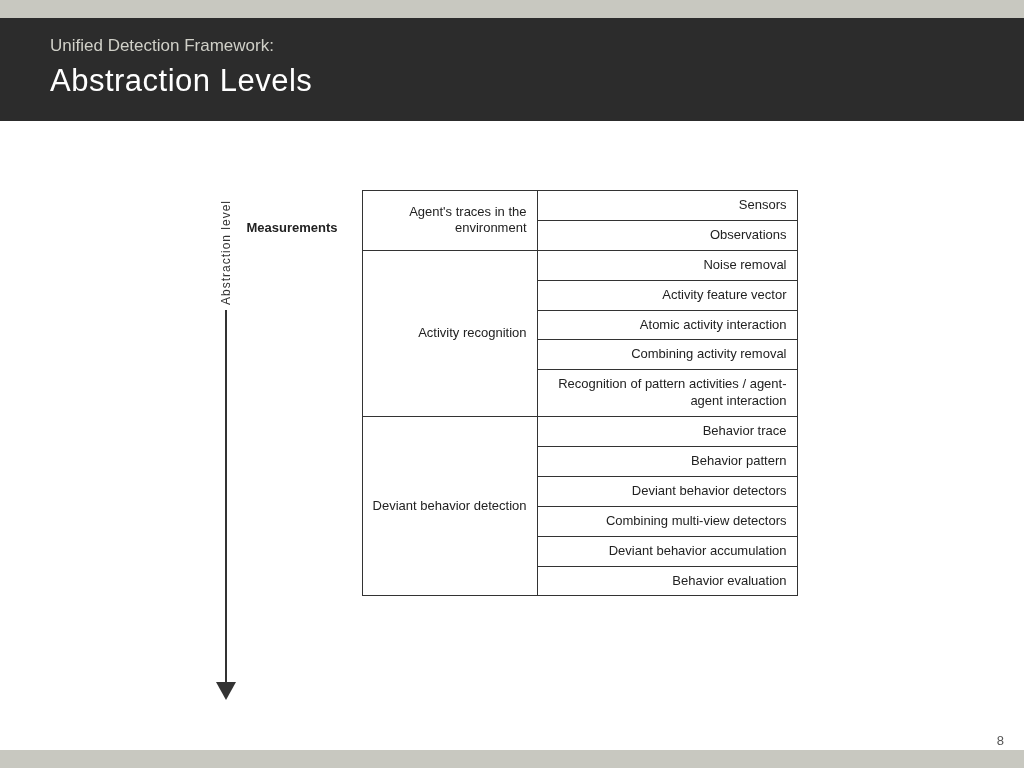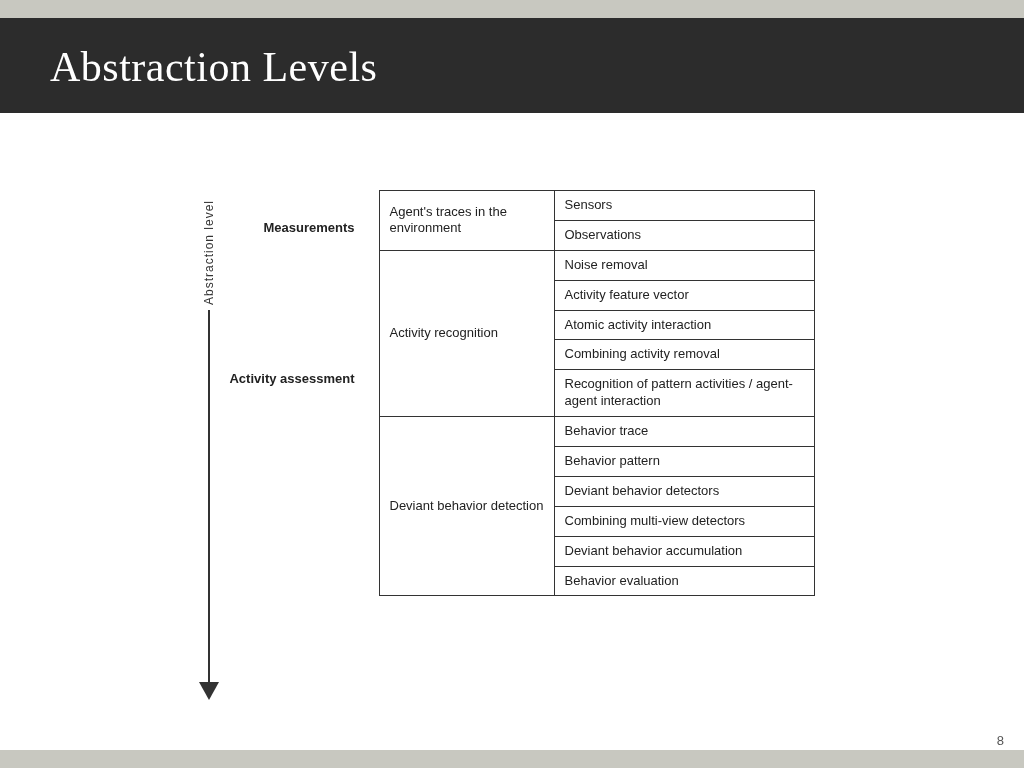--- a/index.html
+++ b/index.html
@@ -33,23 +33,23 @@
     }
     .header-subtitle {
       color: #d0d0c8;
       font-size: 17px;
       font-weight: normal;
       font-family: Arial, sans-serif;
       margin-bottom: 4px;
     }
     .header-title {
       color: #ffffff;
-      font-size: 42px;
+      font-size: 31px;
       font-weight: normal;
-      font-family: Liberation Serif, serif;
+      font-family: Liberation Sans, sans-serif;
       letter-spacing: 0.5px;
       margin-top: 7px;
     }
 
     
     .bottom-bar {
       position: absolute;
       bottom: 0;
       left: 0;
       width: 100%;
@@ -117,21 +117,20 @@
       border-top: 18px solid #333;
       margin-top: 0;
     }
 
     
     .labels-col {
       display: flex;
       flex-direction: column;
       margin-right: 16px;
       justify-content: flex-start;
-      gap: 7px;
     }
 
     .label-cell {
       font-family: Arial, sans-serif;
       font-size: 13px;
       font-weight: bold;
       color: #222;
       text-align: right;
       display: flex;
       align-items: center;
@@ -144,56 +143,56 @@
       border-collapse: collapse;
       font-family: Arial, sans-serif;
       font-size: 13px;
       color: #222;
       flex: 1;
     }
 
     .main-table td {
       border: 1px solid #333;
       padding: 6px 10px;
-      text-align: left;
+      text-align: right;
       vertical-align: middle;
       line-height: 1.3;
     }
 
     .main-table .mid-col {
       width: 175px;
     }
 
     .main-table .right-col {
       width: 260px;
       margin-left: 14px;
     }
   </style>
 </head>
 <body>
 
 <div class="top-bar"></div>
 
 <div class="header">
+  <div class="header-subtitle">Unified Detection Framework:</div>
   <div class="header-title">Abstraction Levels</div>
 </div>
 
 <div class="content">
 
   <div class="arrow-container">
     <div class="arrow-label">Abstraction level</div>
     <div class="arrow-line"></div>
     <div class="arrow-head"></div>
   </div>
 
   <div style="display:flex; flex-direction:row; align-items:flex-start;">
 
     <div class="labels-col">
       <div class="label-cell" style="height:74px;">Measurements</div>
-      <div class="label-cell" style="height:214px;">Activity assessment</div>
     </div>
 
     <table class="main-table">
       <tbody>
 
         <tr>
           <td class="mid-col" rowspan="2">Agent's traces in the environment</td>
           <td class="right-col">Sensors</td>
         </tr>
         <tr>

